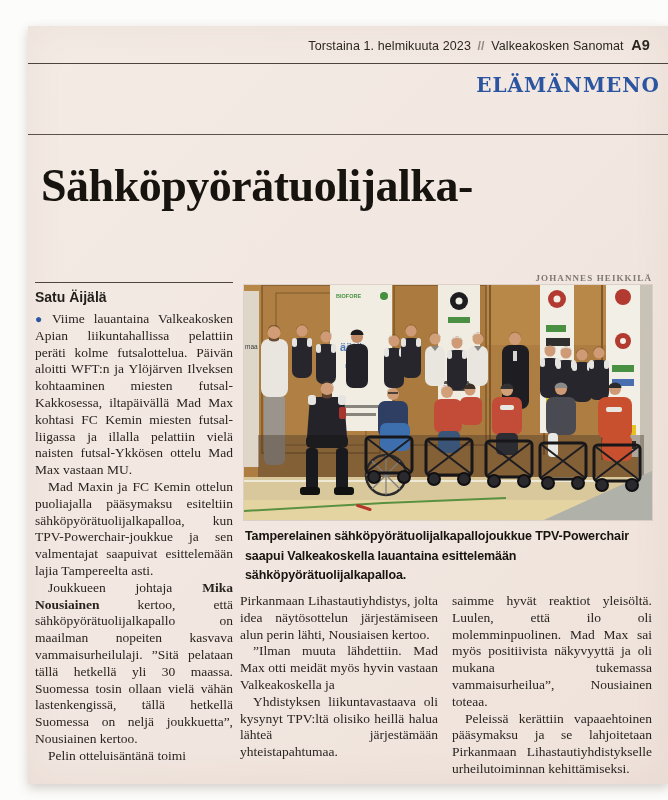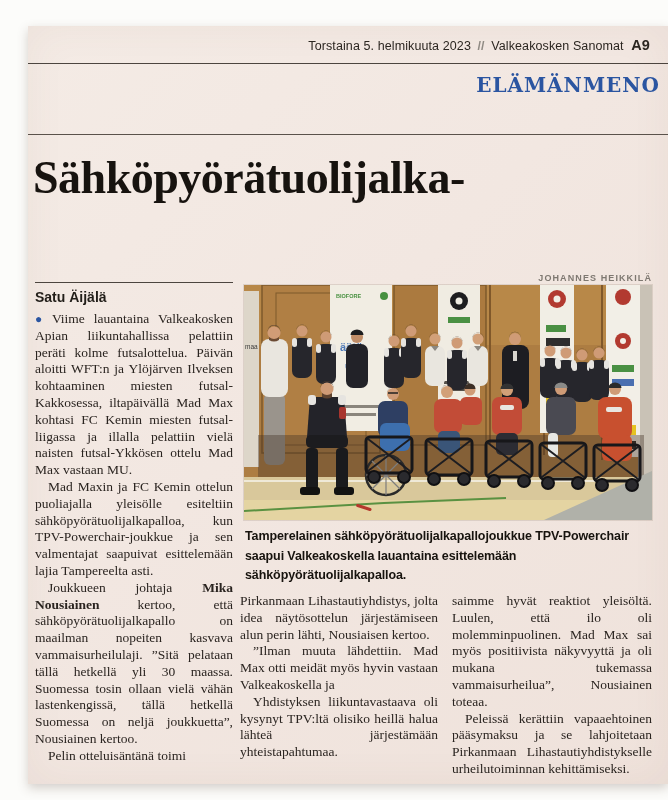--- a/index.html
+++ b/index.html
@@ -22,32 +22,32 @@
     letter-spacing:.1px;white-space:nowrap;
   }
   .dateline .sep{color:#8f8a83;font-weight:bold;margin:0 3px;}
   .dateline .pageno{font-weight:bold;font-size:14.5px;margin-left:4px;text-align:right;}
   .section-title{
     position:absolute;top:47px;right:8px;
     font-family:"DejaVu Serif", serif;font-weight:bold;
     font-size:20px;letter-spacing:1px;color:#2b55a1;
   }
   .headline{
-    position:absolute;left:5px;top:124px;width:615px;margin:0;
+    position:absolute;left:5px;top:124px;width:615px;margin:8px;
     font-family:"Liberation Serif", serif;font-weight:bold;
     font-size:46px;line-height:55px;color:#17130f;letter-spacing:-.5px;
   }
   .byline-rule{position:absolute;left:7px;top:256px;width:198px;border-top:1.3px solid #4c453f;}
   .byline{
     position:absolute;left:7px;top:263px;
     font-family:"Liberation Sans", sans-serif;font-weight:bold;font-size:14px;color:#221e19;
   }
   .credit{
     position:absolute;top:247px;right:16px;
-    font-family:Liberation Sans, sans-serif;font-weight:bold;
+    font-family:Liberation Serif, serif;font-weight:bold;
     font-size:9px;letter-spacing:1.1px;color:#7e7871;
   }
   .photo{
     position:absolute;left:216px;top:259px;width:408px;height:235px;
     outline:1px solid rgba(100,80,60,.15);
   }
   .caption{
     position:absolute;left:217px;top:501px;width:396px;
     font-family:"Liberation Sans", sans-serif;font-weight:bold;
     font-size:12.5px;line-height:19.5px;color:#17130e;letter-spacing:-.1px;
@@ -64,21 +64,21 @@
   .col-right{left:424px;top:567px;width:200px;height:195px;}
   .bullet{color:#2b55a1;font-size:12px;margin-right:4px;}
   .bold-name{font-weight:bold;}
 </style>
 </head>
 <body>
 
 <div class="paper">
 
   <div class="dateline">
-    <span>Torstaina 5. helmikuuta 2023</span>
+    <span>Torstaina 1. helmikuuta 2023</span>
     <span class="sep">//</span>
     <span>Valkeakosken Sanomat</span>
     <span class="pageno">A9</span>
   </div>
 
   <div class="rule rule-top"></div>
 
   <div class="section-title">ELÄMÄNMENO</div>
 
   <div class="rule rule-section"></div>
@@ -273,21 +273,21 @@
         <rect x="362" y="122" width="16" height="5" rx="2" fill="#e8e6e0"></rect>
       </g>
       <use href="#chair" x="350" y="160"></use>
     </g>
   </svg>
 
   <div class="caption">Tamperelainen sähköpyörätuolijalkapallojoukkue TPV-Powerchair saapui Valkeakoskella lauantaina esittelemään sähköpyörätuolijalkapalloa.</div>
 
   <div class="col col-left">
     <p><span class="bullet">●</span><span>Viime lauantaina Valkeakosken Apian liikuntahallissa pelattiin peräti kolme futsalottelua. Päivän aloitti WFT:n ja Ylöjärven Ilveksen kohtaaminen miesten futsal-Kakkosessa, iltapäivällä Mad Max kohtasi FC Kemin miesten futsal-liigassa ja illalla pelattiin vielä naisten futsal-Ykkösen ottelu Mad Max vastaan MU.</span></p>
-    <p class="ind">Mad Maxin ja FC Kemin ottelun puoliajalla yleisölle esiteltiin sähköpyörätuolijalkapalloa, kun TPV-Powerchair-joukkue ja sen valmentajat saapuivat esittelemään lajia Tampereelta asti.</p>
+    <p class="ind">Mad Maxin ja FC Kemin ottelun puoliajalla pääsymaksu esiteltiin sähköpyörätuolijalkapalloa, kun TPV-Powerchair-joukkue ja sen valmentajat saapuivat esittelemään lajia Tampereelta asti.</p>
     <p class="ind"><span>Joukkueen johtaja </span><span class="bold-name">Mika Nousiainen</span><span> kertoo, että sähköpyörätuolijalkapallo on maailman nopeiten kasvava vammaisurheilulaji. ”Sitä pelataan tällä hetkellä yli 30 maassa. Suomessa tosin ollaan vielä vähän lastenkengissä, tällä hetkellä Suomessa on neljä joukkuetta”, Nousiainen kertoo.</span></p>
     <p class="ind">Pelin otteluisäntänä toimi</p>
   </div>
 
   <div class="col col-middle">
     <p>Pirkanmaan Lihastautiyhdistys, jolta idea näytösottelun järjestämiseen alun perin lähti, Nousiaisen kertoo.</p>
     <p class="ind">”Ilman muuta lähdettiin. Mad Max otti meidät myös hyvin vastaan Valkeakoskella ja</p>
     <p class="ind">Yhdistyksen liikuntavastaava oli kysynyt TPV:ltä olisiko heillä halua lähteä järjestämään yhteistapahtumaa.</p>
   </div>
 

